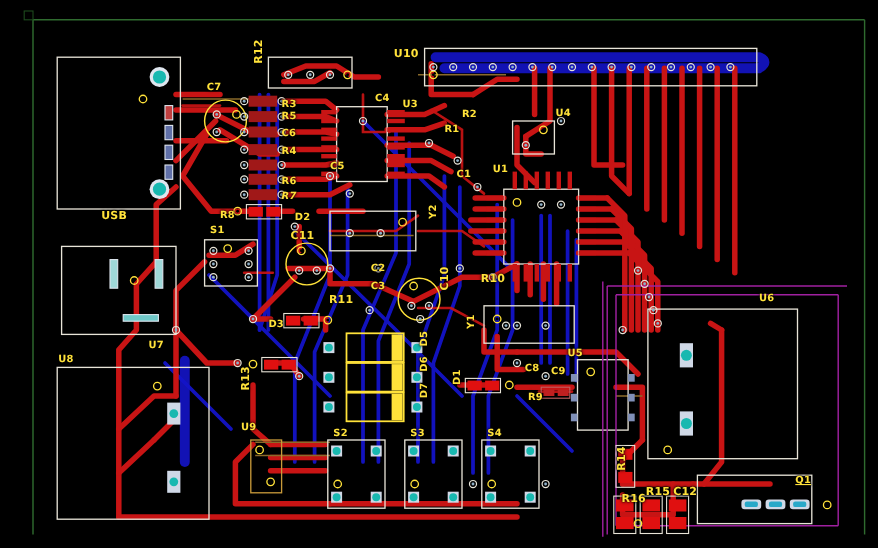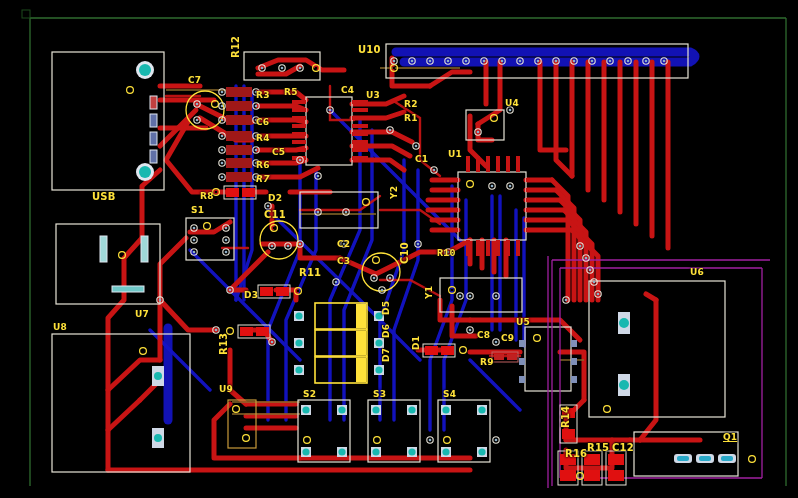--- a/index.html
+++ b/index.html
@@ -559,42 +559,42 @@
     <use href="#viaSm" x="566" y="300"></use>
         <use href="#viaSm" x="510" y="110"></use>
   </g>
 </svg>
 
 <div id="labels">
       <span class="lbl big" style="left: 92px; top: 192px; text-align: right;">USB</span>
       <span class="lbl" style="left: 188px; top: 76px;">C7</span>
       <span class="lbl rot big" style="left: 231px; top: 58px;">R12</span>
       <span class="lbl" style="left: 256px; top: 91px;">R3</span>
-      <span class="lbl" style="left: 256px; top: 88px; margin-left: 28px;">R5</span>
+      <span class="lbl" style="left: 256px; top: 102px;">R5</span>
       <span class="lbl" style="left: 256px; top: 118px;">C6</span>
       <span class="lbl" style="left: 256px; top: 134px;">R4</span>
-      <span class="lbl" style="left: 272px; top: 148px;">C5</span>
+      <span class="lbl" style="left: 256px; top: 148px; padding-left: 44px;">C5</span>
       <span class="lbl" style="left: 256px; top: 161px;">R6</span>
       <span class="lbl" style="left: 256px; top: 175px; font-style: italic;">R7</span>
       <span class="lbl" style="left: 341px; top: 86px;">C4</span>
       <span class="lbl" style="left: 366px; top: 91px;">U3</span>
       <span class="lbl big" style="left: 358px; top: 45px;">U10</span>
-      <span class="lbl" style="left: 404px; top: 100px;">R2</span>
+      <span class="lbl" style="left: 420px; top: 100px;">R2</span>
       <span class="lbl" style="left: 404px; top: 114px;">R1</span>
       <span class="lbl" style="left: 505px; top: 99px;">U4</span>
       <span class="lbl" style="left: 448px; top: 150px;">U1</span>
       <span class="lbl" style="left: 415px; top: 155px;">C1</span>
       <span class="lbl" style="left: 200px; top: 192px;">R8</span>
       <span class="lbl" style="left: 268px; top: 194px;">D2</span>
       <span class="lbl" style="left: 191px; top: 206px;">S1</span>
       <span class="lbl big" style="left: 264px; top: 210px;">C11</span>
       <span class="lbl rot" style="left: 390px; top: 199px;">Y2</span>
       <span class="lbl" style="left: 337px; top: 240px;">C2</span>
       <span class="lbl" style="left: 337px; top: 257px;">C3</span>
-      <span class="lbl big" style="left: 437px; top: 249px; font-family: Liberation Mono, monospace;">R10</span>
+      <span class="lbl big" style="left: 437px; top: 249px;">R10</span>
       <span class="lbl big" style="left: 299px; top: 268px;">R11</span>
       <span class="lbl rot big" style="left: 400px; top: 264px;">C10</span>
       <span class="lbl" style="left: 244px; top: 291px;">D3</span>
       <span class="lbl rot" style="left: 425px; top: 299px;">Y1</span>
       <span class="lbl" style="left: 477px; top: 331px;">C8</span>
       <span class="lbl" style="left: 477px; top: 334px; padding-left: 24px;">C9</span>
       <span class="lbl" style="left: 516px; top: 318px;">U5</span>
       <span class="lbl rot" style="left: 382px; top: 315px;">D5</span>
       <span class="lbl rot" style="left: 382px; top: 338px;">D6</span>
       <span class="lbl rot" style="left: 382px; top: 362px;">D7</span>

